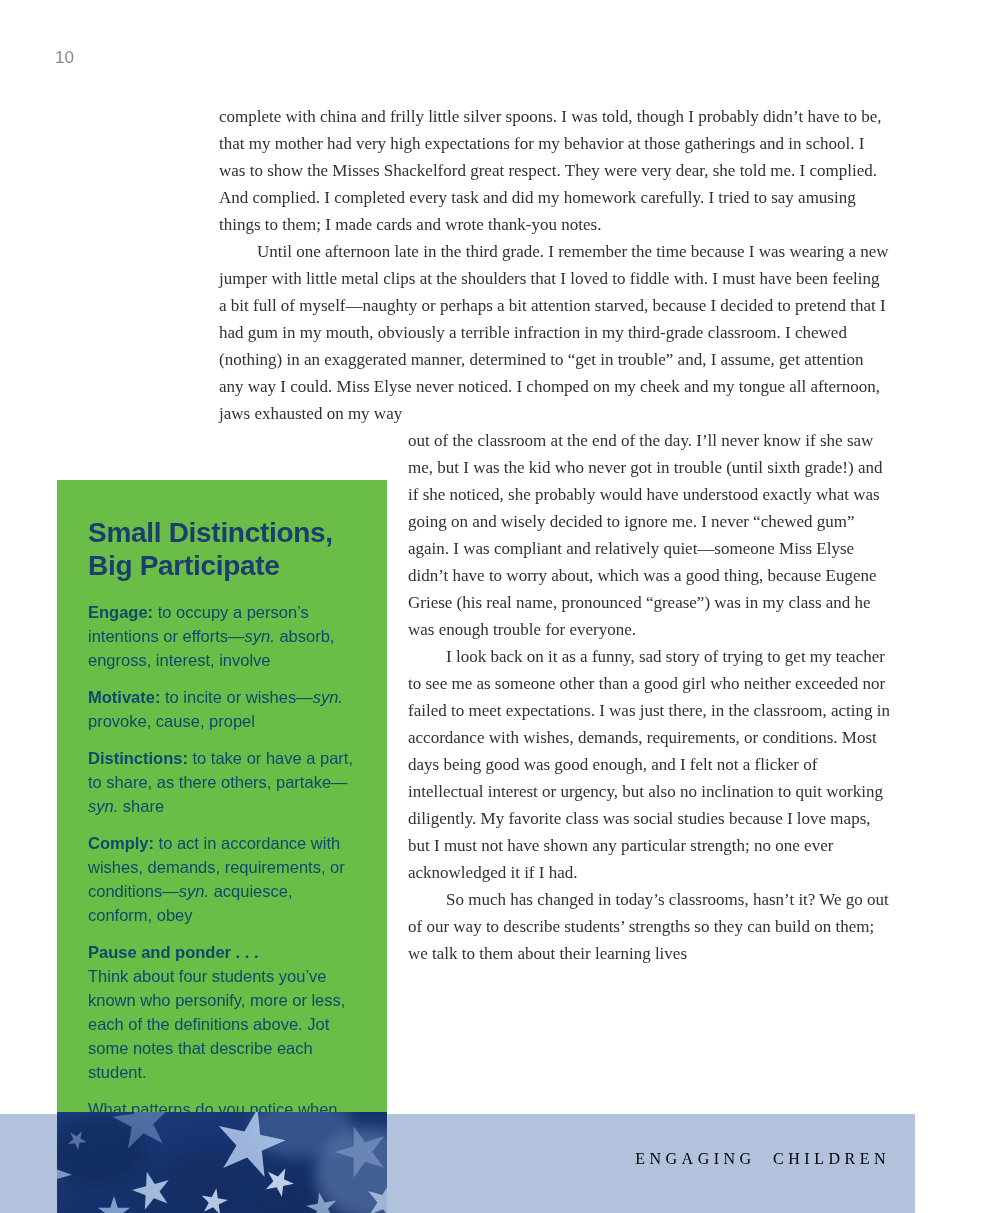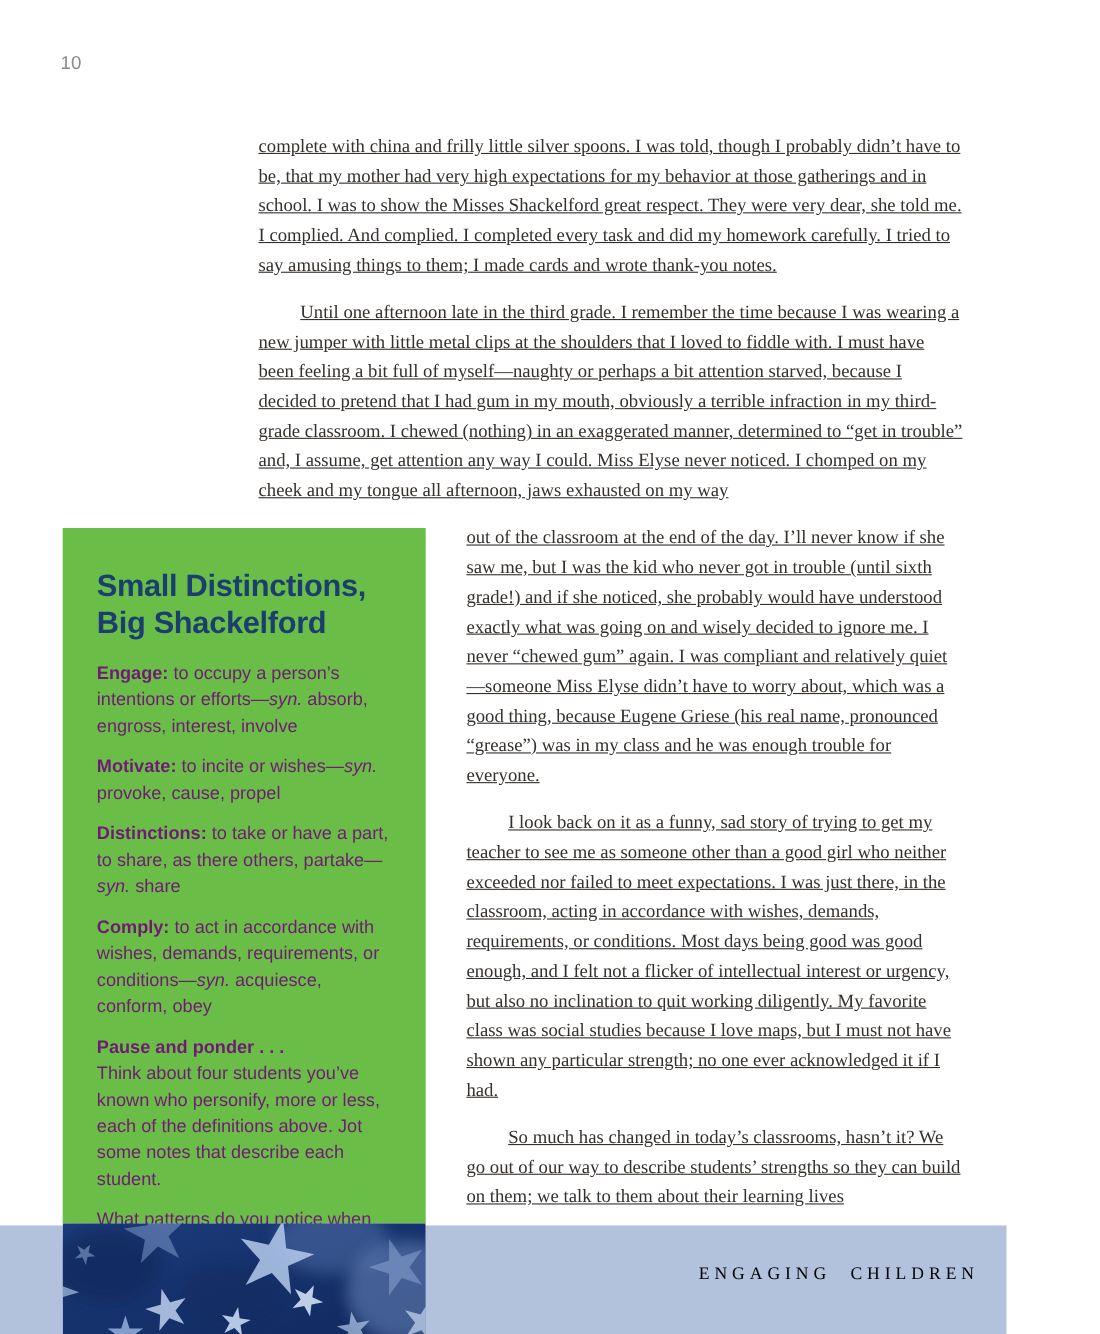--- a/index.html
+++ b/index.html
@@ -8,35 +8,35 @@
     font-family:"Liberation Serif", serif; overflow:hidden;
   }
   .page-number {
     position:absolute; left:55px; top:48px;
     font-family:"Liberation Sans", sans-serif; font-size:17px; color:#8a8a8a;
   }
   .text-col {
     position:absolute; left:219px; top:103px; width:672px;
     font-size:17px; line-height:27px; color:#35302c;
   }
-  .para { margin:16px;text-decoration:underline; }
+  .para { margin:0; }
   .para.indent { text-indent:38px; }
   .narrow { margin-left:189px; }
 
   .sidebar {
     position:absolute; left:57px; top:480px; width:330px; height:632px;
     background:#6abe47; box-sizing:border-box; padding:36px 26px 12px 31px;
     font-family:"Liberation Sans", sans-serif;
   }
   .sb-title {
     margin:0 0 18px 0; font-size:28px; line-height:33px; font-weight:bold;
     color:#1b3e70; letter-spacing:-0.3px;
   }
   .sb-def {
-    margin:0 0 13px 0; font-size:16.5px; line-height:24px; color:#701a75;
+    margin:0 0 13px 0; font-size:16.5px; line-height:24px; color:#0c4a6e;
   }
   .sb-def strong { font-weight:bold; }
   .sb-def em { font-style:italic; }
 
   .footer-band {
     position:absolute; left:0; top:1114px; width:1000px; height:99px;
     background:#b2c2dc;
   }
   .running-title {
     position:absolute; right:110px; top:36px;
@@ -60,21 +60,21 @@
     <p class="para">complete with china and frilly little silver spoons. I was told, though I probably didn’t have to be, that my mother had very high expectations for my behavior at those gatherings and in school. I was to show the Misses Shackelford great respect. They were very dear, she told me. I complied. And complied. I completed every task and did my homework carefully. I tried to say amusing things to them; I made cards and wrote thank-you notes.</p>
     <p class="para indent">Until one afternoon late in the third grade. I remember the time because I was wearing a new jumper with little metal clips at the shoulders that I loved to fiddle with. I must have been feeling a bit full of myself—naughty or perhaps a bit attention starved, because I decided to pretend that I had gum in my mouth, obviously a terrible infraction in my third-grade classroom. I chewed (nothing) in an exaggerated manner, determined to “get in trouble” and, I assume, get attention any way I could. Miss Elyse never noticed. I chomped on my cheek and my tongue all afternoon, jaws exhausted on my way</p>
     <div class="narrow">
       <p class="para">out of the classroom at the end of the day. I’ll never know if she saw me, but I was the kid who never got in trouble (until sixth grade!) and if she noticed, she probably would have understood exactly what was going on and wisely decided to ignore me. I never “chewed gum” again. I was compliant and relatively quiet—someone Miss Elyse didn’t have to worry about, which was a good thing, because Eugene Griese (his real name, pronounced “grease”) was in my class and he was enough trouble for everyone.</p>
       <p class="para indent">I look back on it as a funny, sad story of trying to get my teacher to see me as someone other than a good girl who neither exceeded nor failed to meet expectations. I was just there, in the classroom, acting in accordance with wishes, demands, requirements, or conditions. Most days being good was good enough, and I felt not a flicker of intellectual interest or urgency, but also no inclination to quit working diligently. My favorite class was social studies because I love maps, but I must not have shown any particular strength; no one ever acknowledged it if I had.</p>
       <p class="para indent">So much has changed in today’s classrooms, hasn’t it? We go out of our way to describe students’ strengths so they can build on them; we talk to them about their learning lives</p>
     </div>
   </div>
 
   <aside class="sidebar">
-    <h2 class="sb-title"><span>Small Distinctions,</span><br><span>Big Shackelford</span></h2>
+    <h2 class="sb-title"><span>Small Distinctions,</span><br><span>Big Participate</span></h2>
 
     <p class="sb-def"><strong>Engage:</strong> <span>to occupy a person’s intentions or efforts—</span><em>syn.</em><span> absorb, engross, interest, involve</span></p>
 
     <p class="sb-def"><strong>Motivate:</strong> <span>to incite or wishes—</span><em>syn.</em><span> provoke, cause, propel</span></p>
 
     <p class="sb-def"><strong>Distinctions:</strong> <span>to take or have a part, to share, as there others, partake—</span><em>syn.</em><span> share</span></p>
 
     <p class="sb-def"><strong>Comply:</strong> <span>to act in accordance with wishes, demands, requirements, or conditions—</span><em>syn.</em><span> acquiesce, conform, obey</span></p>
 
     <p class="sb-def"><strong>Pause and ponder . . .</strong><br><span>Think about four students you’ve known who personify, more or less, each of the definitions above. Jot some notes that describe each student.</span></p>

